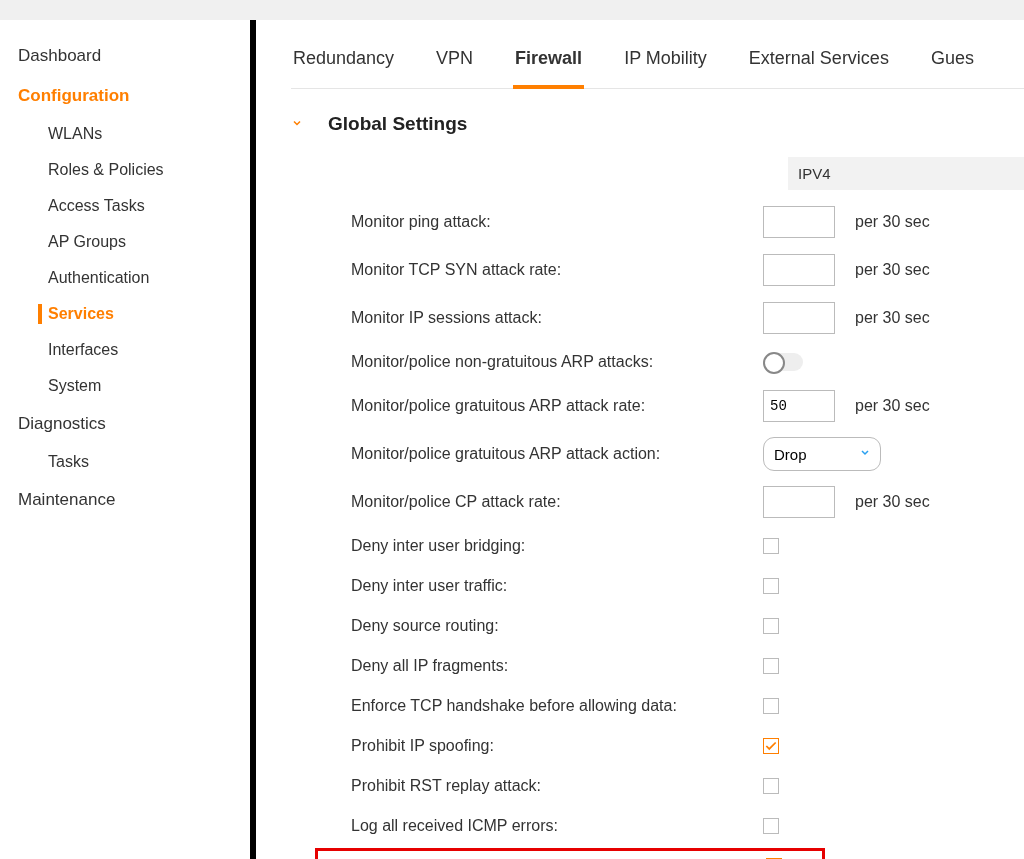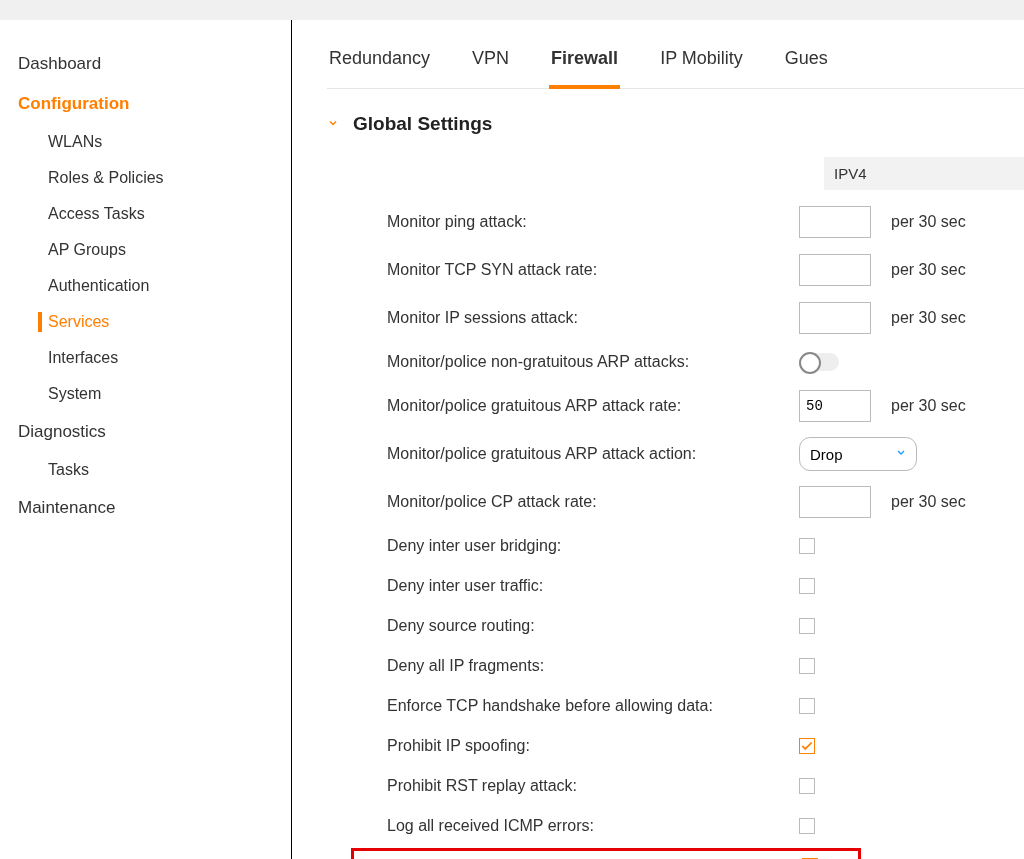--- a/index.html
+++ b/index.html
@@ -18,23 +18,23 @@
     }
     .top-bar {
       height: 20px;
       background: #f0f0f0;
     }
     .layout {
       display: flex;
       height: calc(859px - 20px);
     }
     .sidebar {
-      width: 292px;
-      border-right: 1px solid #000000;
-      padding: 24px 0 0 0;
+      width: 256px;
+      border-right: 6px solid #000000;
+      padding: 16px 0 0 0;
     }
     .sidebar-item {
       padding: 10px 18px;
       font-size: 17px;
       color: #333;
       cursor: pointer;
     }
     .sidebar-item.top-level {
       font-weight: 400;
     }
@@ -43,21 +43,21 @@
       font-weight: 700;
     }
     .sidebar-sub {
       padding-left: 48px;
       font-size: 16px;
       padding-top: 9px;
       padding-bottom: 9px;
     }
     .sidebar-sub.active {
       color: #ff7f00;
-      font-weight: 400;
+      font-weight: 700;
       position: relative;
     }
     .sidebar-sub.active::before {
       content: "";
       position: absolute;
       left: 38px;
       top: 8px;
       bottom: 8px;
       width: 4px;
       background: #ff7f00;
@@ -83,21 +83,21 @@
       white-space: nowrap;
     }
     .tab.active {
       font-weight: 700;
       border-bottom: 4px solid #ff7f00;
       margin-bottom: -1px;
     }
     .section-header {
       display: flex;
       align-items: center;
-      gap: 14px;
+      gap: 25px;
       margin-bottom: 22px;
     }
     .section-chevron {
       color: #ff7f00;
       font-size: 14px;
     }
     .section-title {
       font-weight: 700;
       font-size: 19px;
       color: #222;
@@ -246,20 +246,21 @@
     <div class="sidebar-item sidebar-sub">Tasks</div>
     <div class="sidebar-item top-level">Maintenance</div>
   </nav>
 
   <main class="main">
     <div class="tabs">
       <div class="tab">Redundancy</div>
       <div class="tab">VPN</div>
       <div class="tab active">Firewall</div>
       <div class="tab">IP Mobility</div>
+      <div class="tab">External Services</div>
       <div class="tab">Gues</div>
     </div>
 
     <div class="section-header">
       <span class="section-chevron">
         <svg width="12" height="12" viewBox="0 0 24 24" fill="none" stroke="#ff7f00" stroke-width="3">
             <polyline points="6 9 12 15 18 9"></polyline>
           </svg>
       </span>
       <span class="section-title">Global Settings</span>

